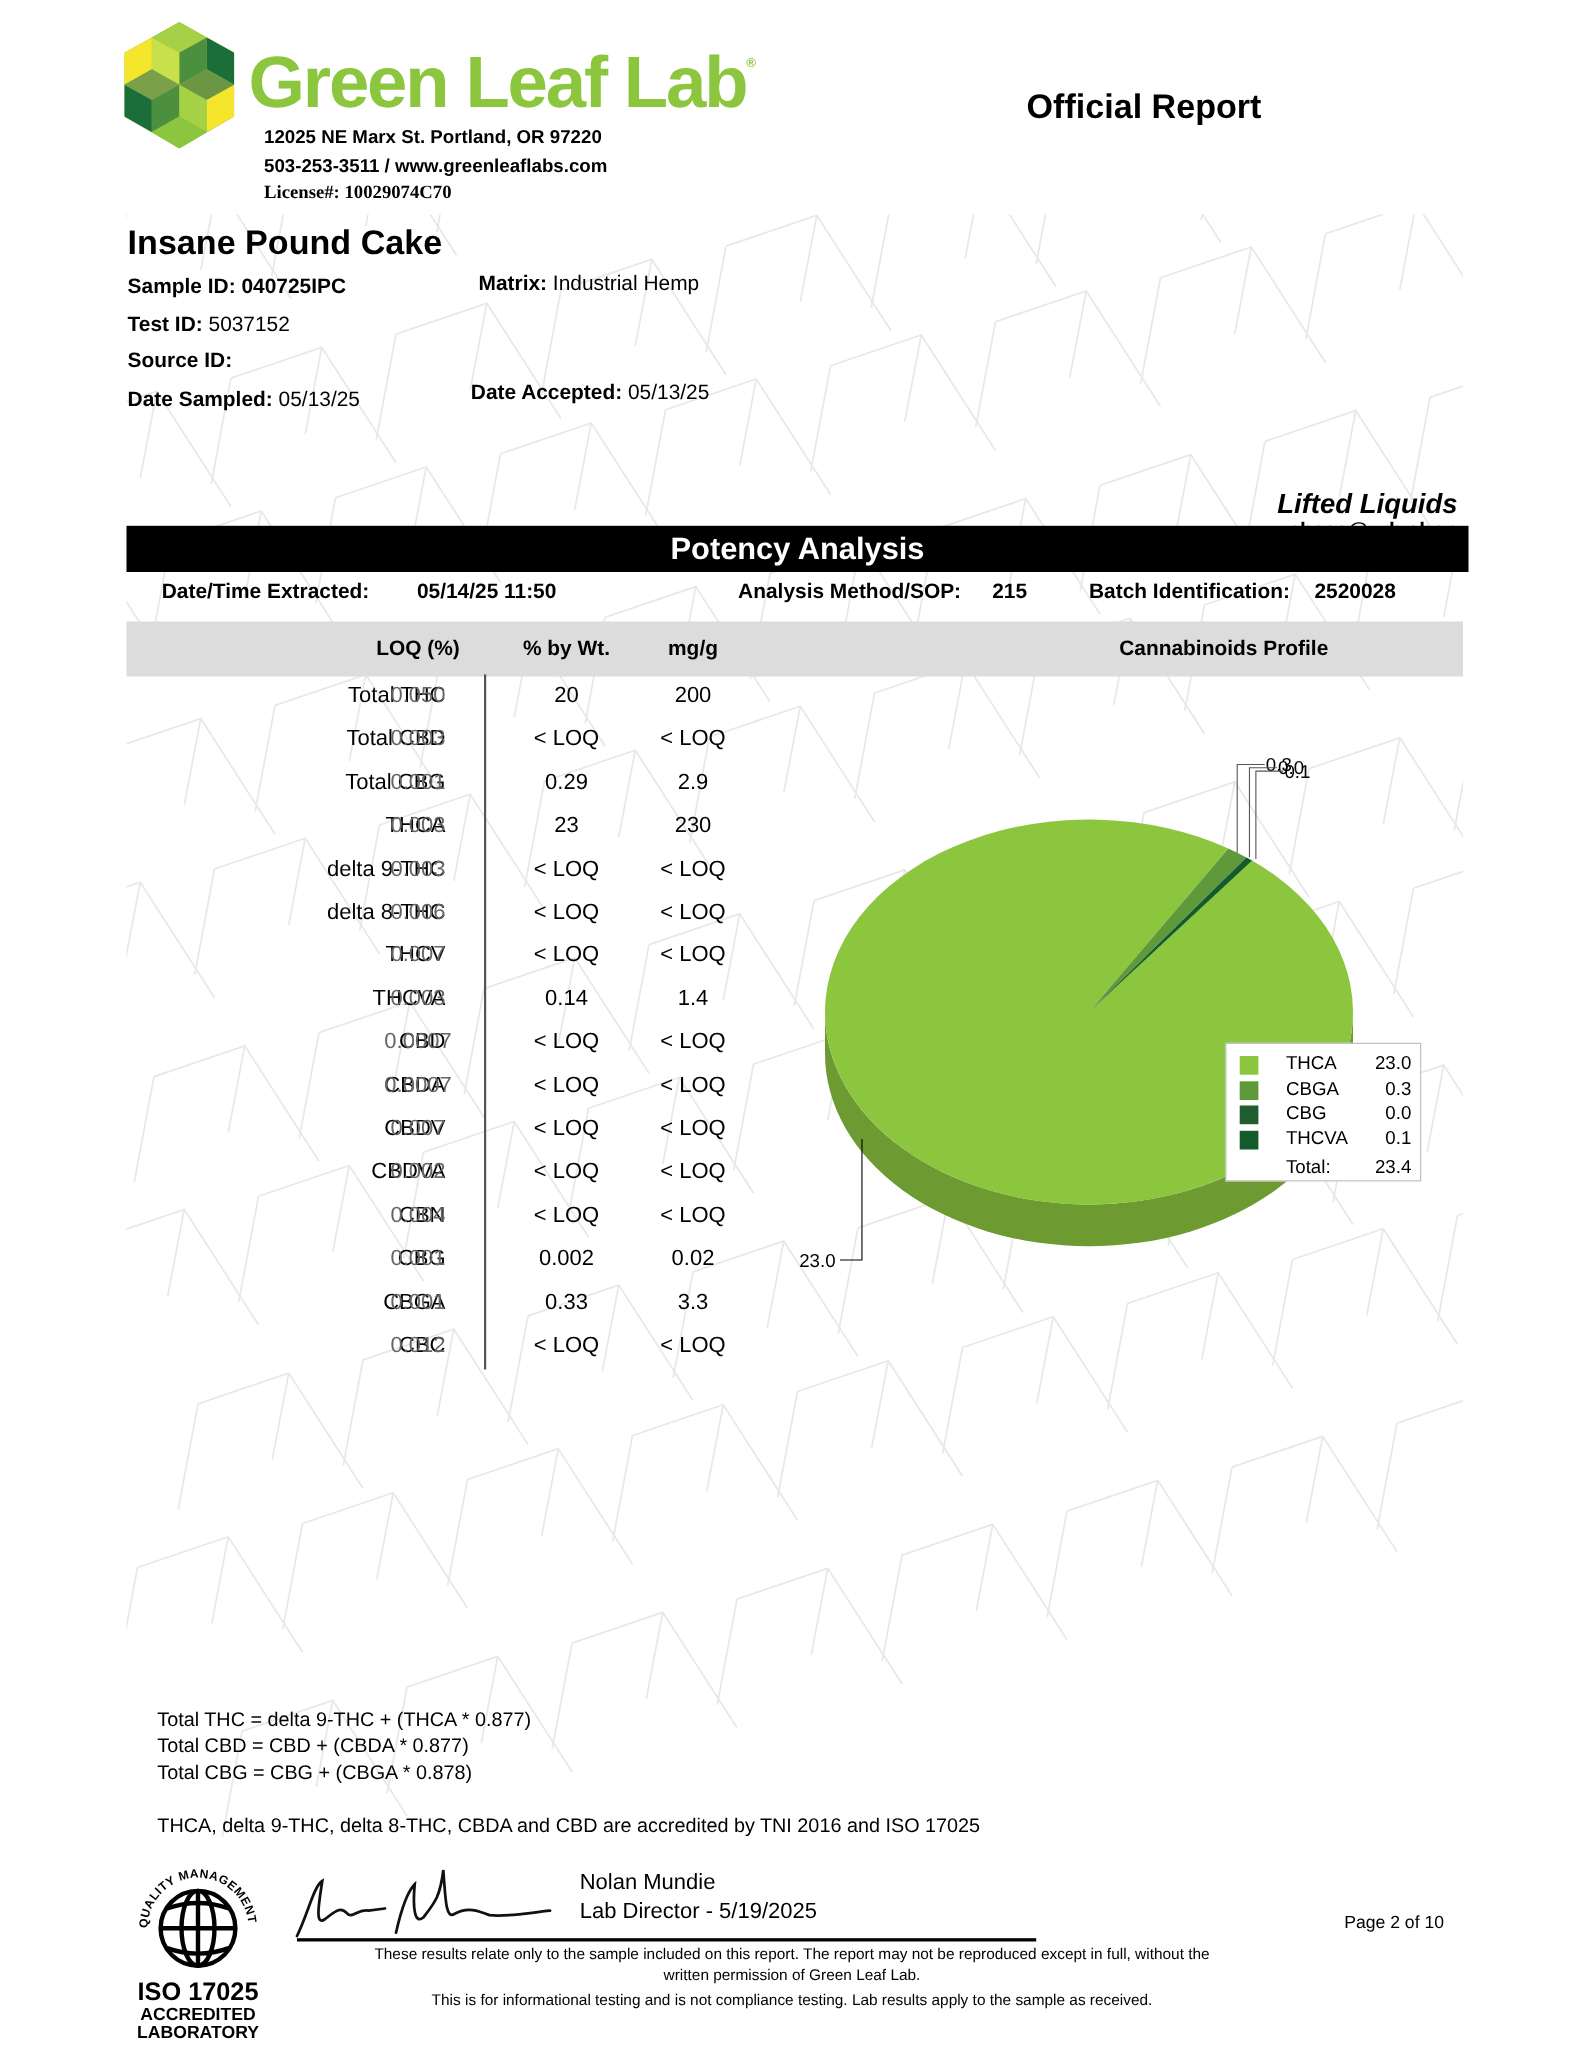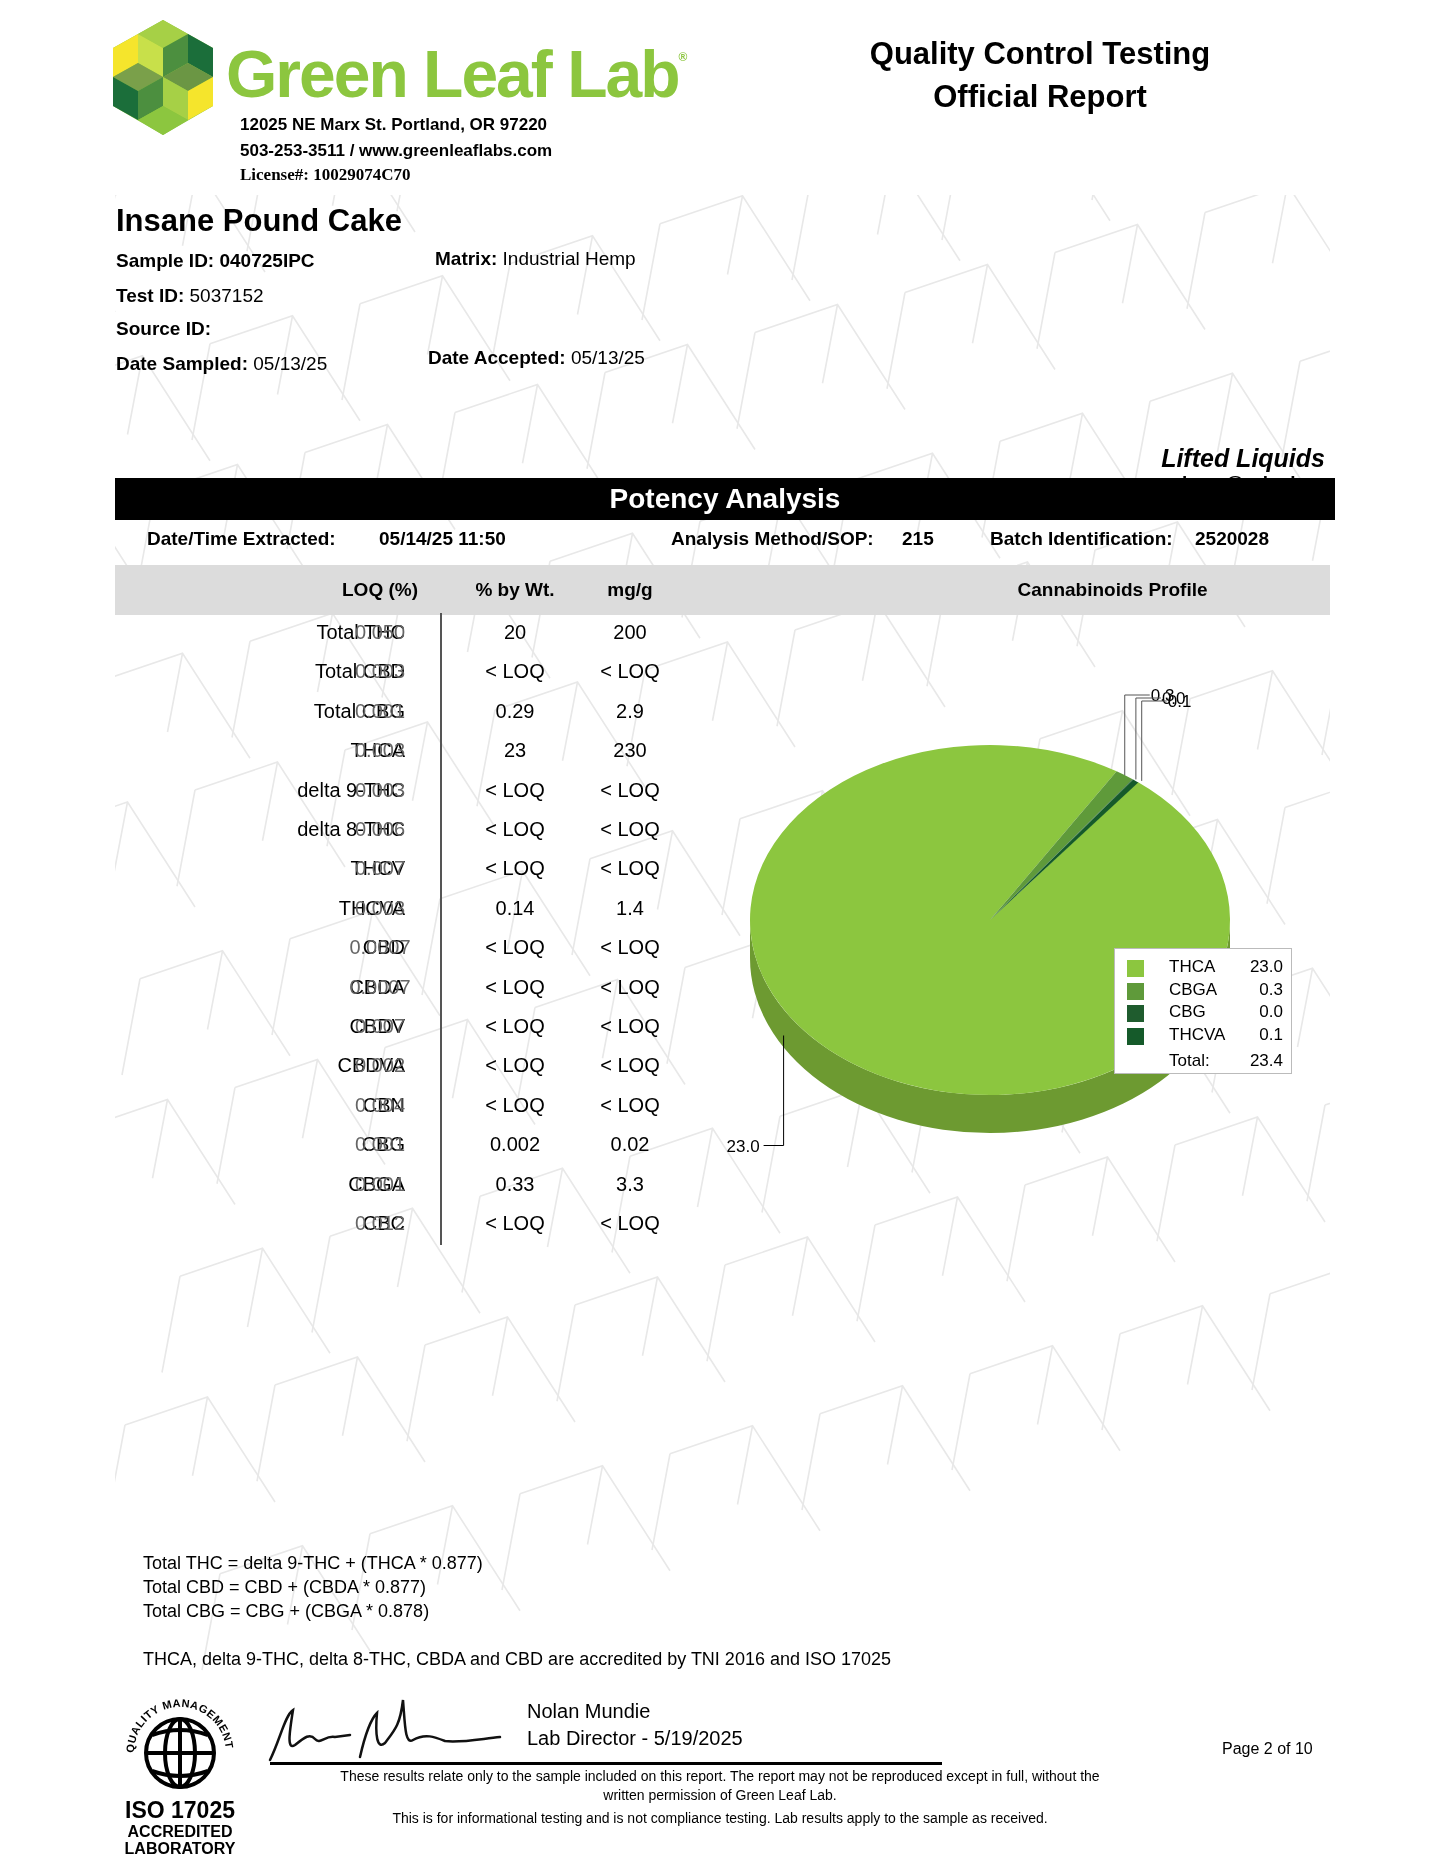--- a/index.html
+++ b/index.html
@@ -209,21 +209,20 @@
     <polygon points="25,71 50,57 50,86 25,100" fill="#4c8f3f"></polygon>
     <polygon points="50,57 75,71 75,100 50,86" fill="#a6d046"></polygon>
     <polygon points="75,71 100,57 100,86 75,100" fill="#f5e52c"></polygon>
     <polygon points="25,100 50,86 75,100 50,115" fill="#8cc63f"></polygon>
   </svg>
   <div id="logo-text" class="abs"><span>Green Leaf Lab</span><span id="logo-reg">®</span></div>
   <div class="abs lab-addr" style="top:115px">12025 NE Marx St. Portland, OR 97220</div>
   <div class="abs lab-addr" style="top:141px">503-253-3511 / www.greenleaflabs.com</div>
   <div id="lab-license" class="abs">License#: 10029074C70</div>
 
-  <div class="abs report-title" style="top:36px">Quality Control Testing</div>
   <div class="abs report-title" style="top:79px">Official Report</div>
 
   <div id="sample-name" class="abs">Insane Pound Cake</div>
   <div class="abs info" style="left:116px;top:250px">
     <b>Sample ID:</b>
     <b>040725IPC</b>
   </div>
   <div class="abs info" style="left:435px;top:248px">
     <b>Matrix:</b>
     <span>Industrial Hemp</span>

